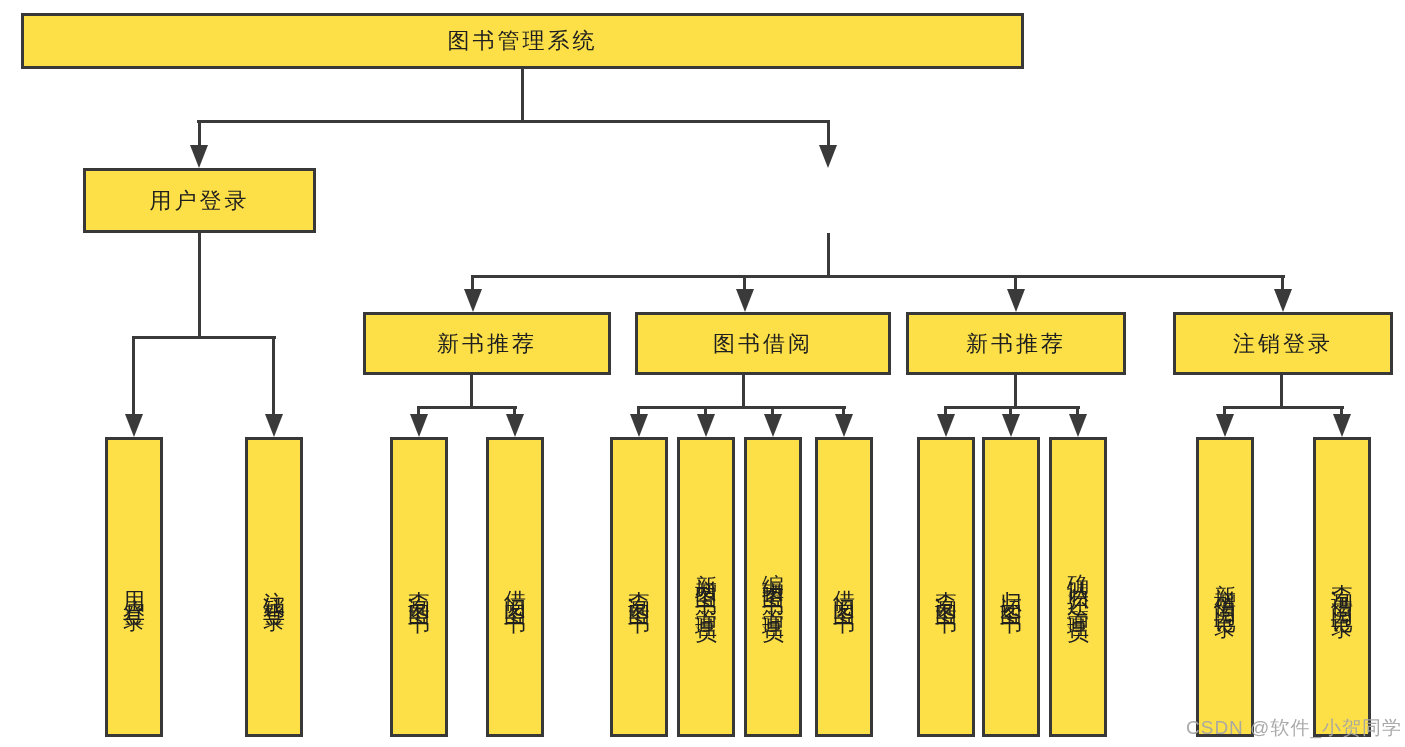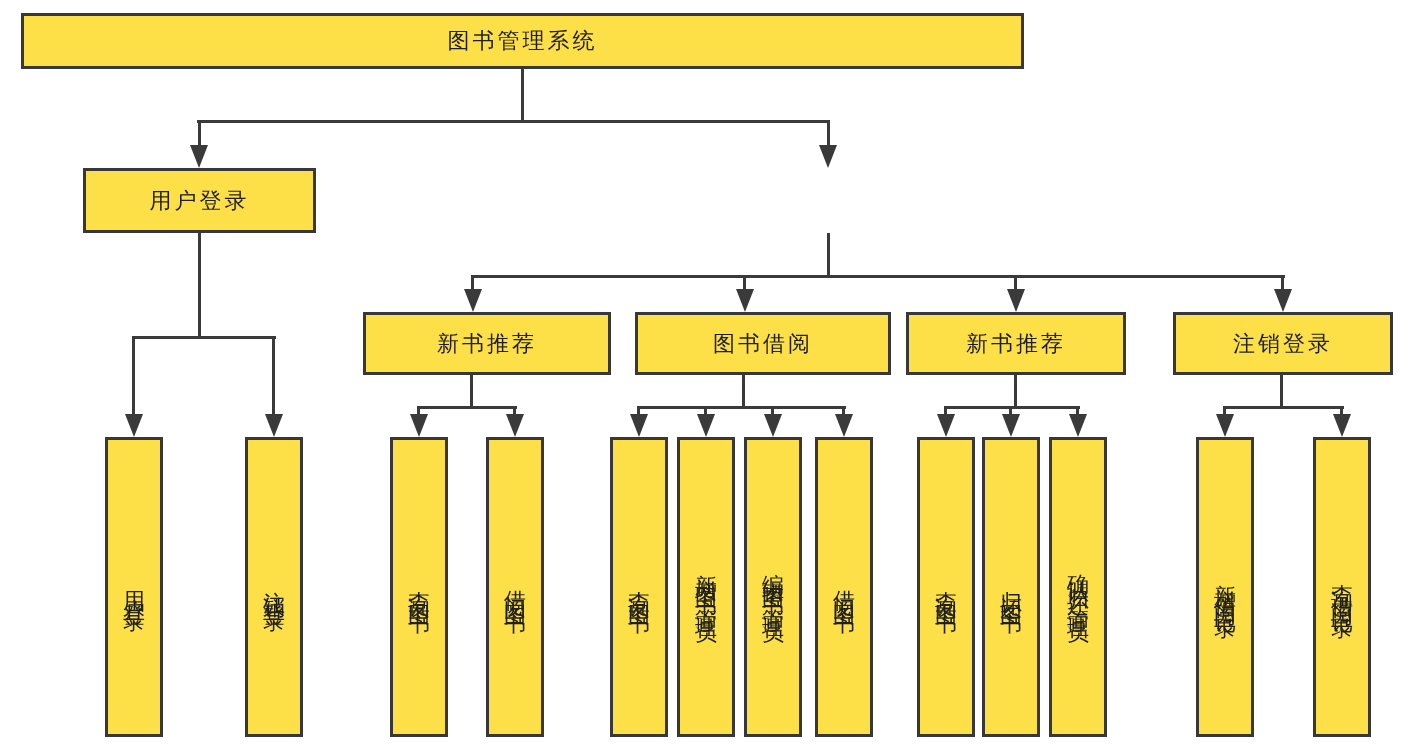--- a/index.html
+++ b/index.html
@@ -137,14 +137,15 @@
   <div class="box vbox" style="left:744px; top:437px; width:58px; height:300px;">编辑图书（管理员）</div>
   <div class="box vbox" style="left:815px; top:437px; width:58px; height:300px;">借阅图书</div>
 
   <div class="box vbox" style="left:917px; top:437px; width:58px; height:300px;">查询图书</div>
   <div class="box vbox" style="left:982px; top:437px; width:58px; height:300px;">归还图书</div>
   <div class="box vbox" style="left:1049px; top:437px; width:58px; height:300px;">确认归还（管理员）</div>
 
   <div class="box vbox" style="left:1196px; top:437px; width:58px; height:300px;">新增借阅记录</div>
   <div class="box vbox" style="left:1313px; top:437px; width:58px; height:300px;">查询借阅记录</div>
 
+  <div class="watermark">CSDN @软件_小贺同学</div>
 
 </div>
 
 </body></html>

